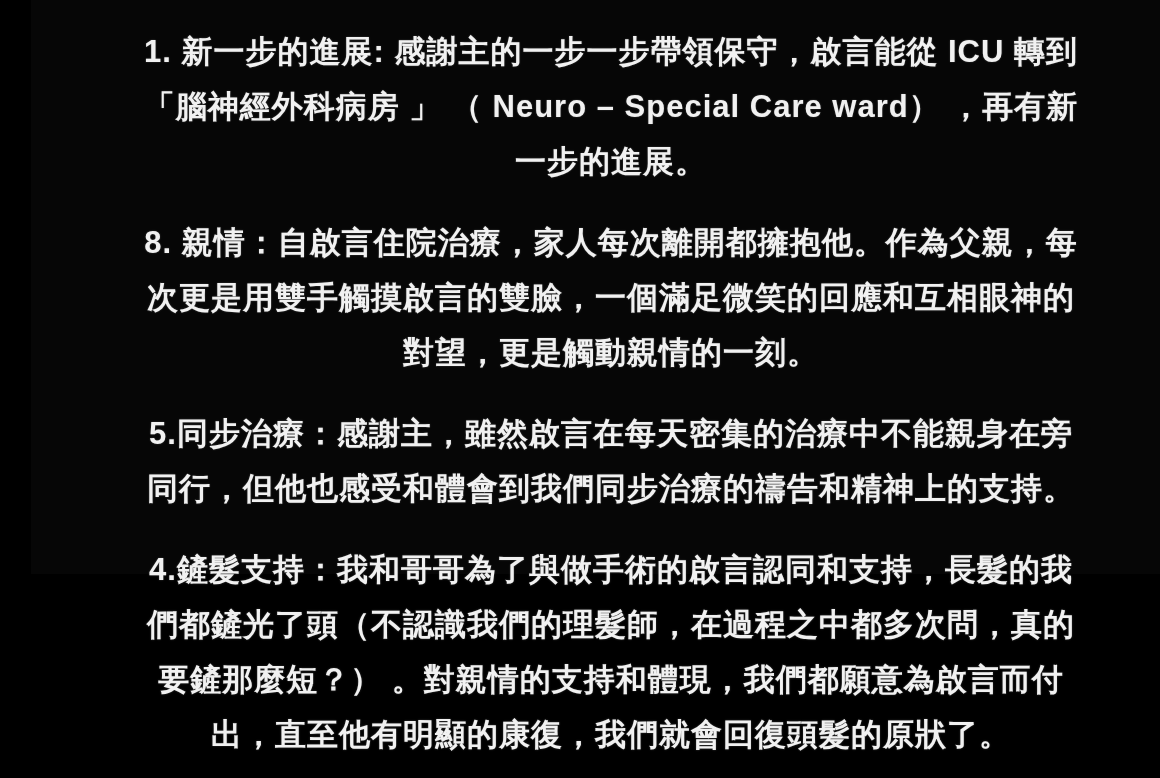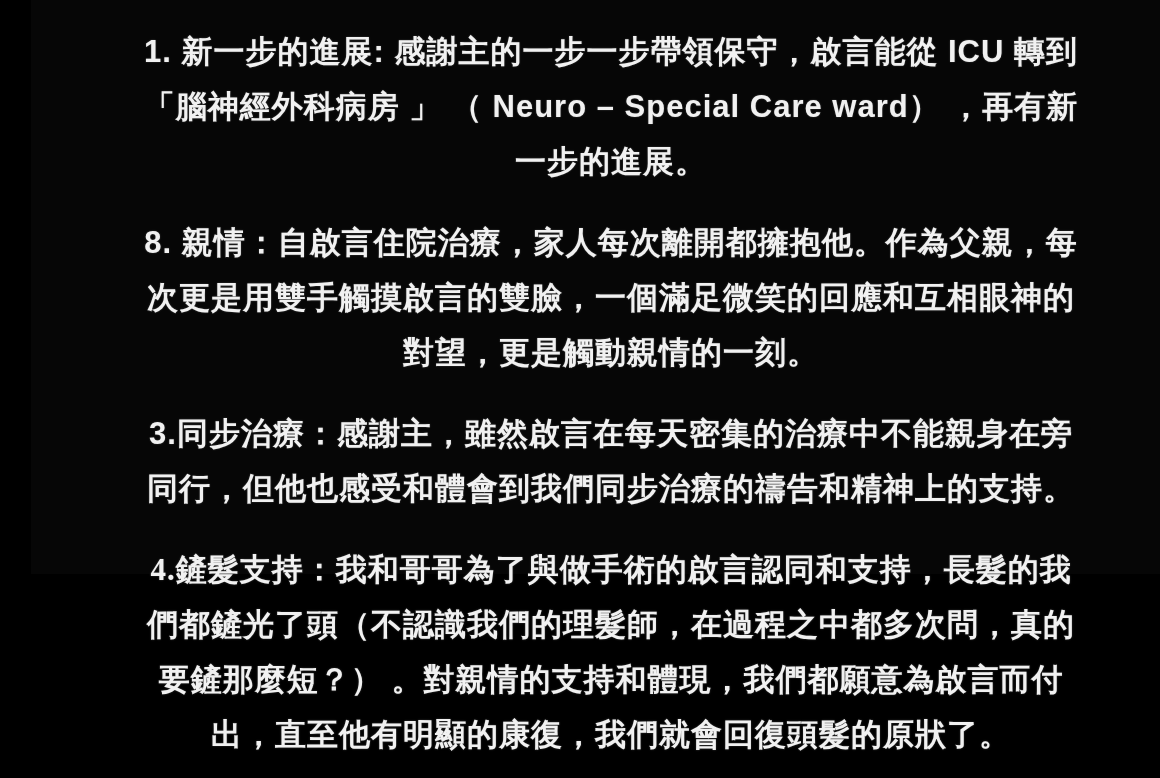--- a/index.html
+++ b/index.html
@@ -30,34 +30,33 @@
     font-size: 31px;
     font-weight: 700;
     line-height: 55px;
     letter-spacing: 1px;
     text-align: center;
     white-space: pre-line;
     text-shadow: 0 0 2px rgba(255,255,255,0.25);
   }
   .post-text p:last-child {
     margin-bottom: 0;
-    font-family: Liberation Serif, serif;
   }
 </style>
 </head>
 <body>
 
 <div class="post-canvas">
   <div class="post-text">
     <p>1. 新一步的進展: 感謝主的一步一步帶領保守，啟言能從 ICU 轉到
 「腦神經外科病房 」 （ Neuro – Special Care ward） ，再有新
 一步的進展。</p>
     <p>8. 親情：自啟言住院治療，家人每次離開都擁抱他。作為父親，每
 次更是用雙手觸摸啟言的雙臉，一個滿足微笑的回應和互相眼神的
 對望，更是觸動親情的一刻。</p>
-    <p>3.同步治療：感謝主，雖然啟言在每天密集的治療中不能親身在旁
+    <p>5.同步治療：感謝主，雖然啟言在每天密集的治療中不能親身在旁
 同行，但他也感受和體會到我們同步治療的禱告和精神上的支持。</p>
     <p>4.鏟髮支持：我和哥哥為了與做手術的啟言認同和支持，長髮的我
 們都鏟光了頭（不認識我們的理髮師，在過程之中都多次問，真的
 要鏟那麼短？） 。對親情的支持和體現，我們都願意為啟言而付
 出，直至他有明顯的康復，我們就會回復頭髮的原狀了。</p>
   </div>
 </div>
 
 </body></html>

